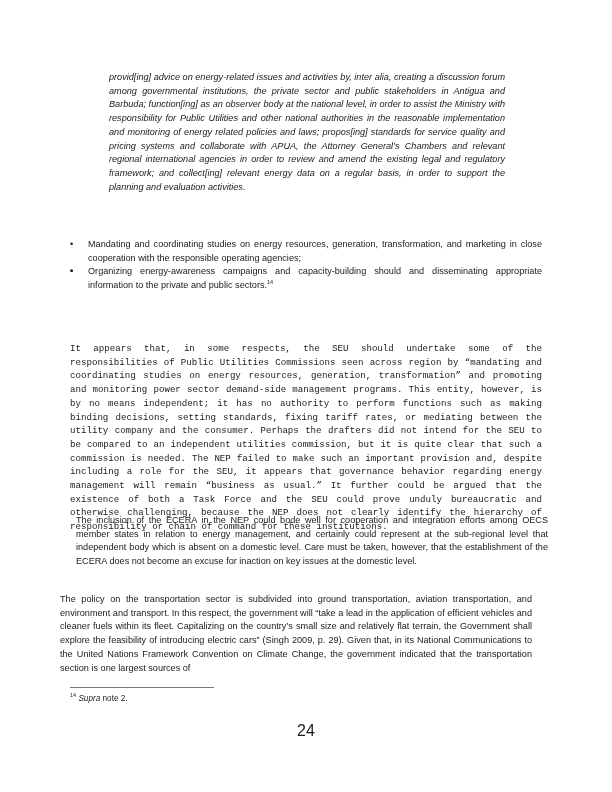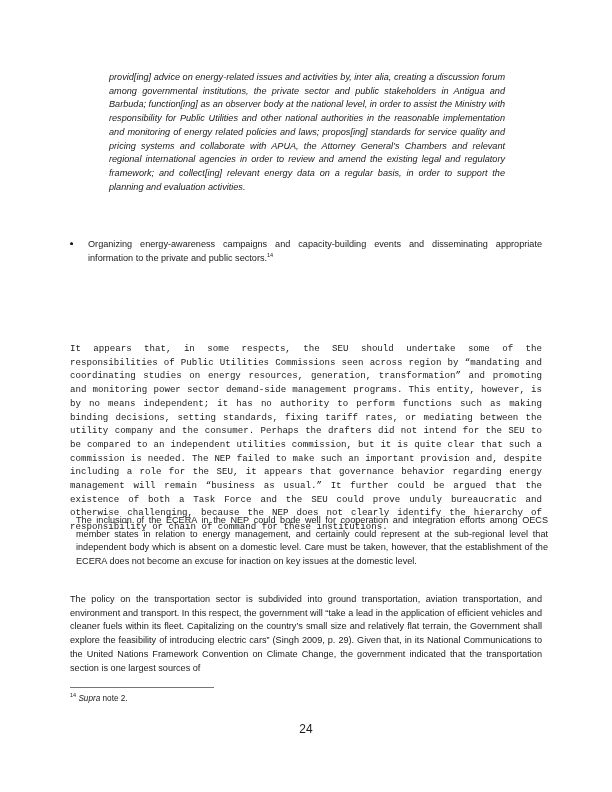--- a/index.html
+++ b/index.html
@@ -7,45 +7,46 @@
          font-family: "Liberation Sans", sans-serif; color: #1a1a1a; }
   .page { position: absolute; left: 0; top: 0; width: 540px; height: 792px; }
   .text { font-size: 9.15px; line-height: 13.7px; text-align: justify; }
   .quote { position: absolute; left: 109px; top: 71px; width: 396px; font-style: italic; }
   .p-intro { position: absolute; left: 70px; top: 210px; width: 472px; }
   .bullets { position: absolute; left: 70px; top: 238px; width: 472px; margin: 0; padding: 0; list-style: none; }
   .bullets li { position: relative; padding-left: 18px; margin-bottom: 0; }
   .bullet-mark { position: absolute; left: 0; top: 0; }
   .p1 { position: absolute; left: 70px; top: 342px; width: 472px; font-family: Liberation Mono, monospace; }
   .p2 { position: absolute; left: 76px; top: 514px; width: 472px; }
-  .p3 { position: absolute; left: 70px; top: 593px; width: 472px; }
+  .p3 { position: absolute; left: 60px; top: 593px; width: 472px; }
   sup { font-size: 5.5px; vertical-align: 4px; line-height: 0; }
   .fn-rule { position: absolute; left: 70px; top: 687px; width: 144px; height: 0; border-top: 0.8px solid #777; }
   .footnote { position: absolute; left: 70px; top: 693px; font-size: 8.2px; line-height: 11px; }
   .footnote em { font-style: italic; text-align: center; }
-  .page-num { position: absolute; left: 0; width: 612px; top: 722px; text-align: center; font-size: 12px; }
+  .page-num { position: absolute; left: 0; width: 612px; top: 722px; text-align: center; font-size: 16px; }
 </style>
 </head>
 <body>
 
 <div class="page">
 
   <div class="text quote">provid[ing] advice on energy-related issues and activities by, inter alia, creating a discussion forum among governmental institutions, the private sector and public stakeholders in Antigua and Barbuda; function[ing] as an observer body at the national level, in order to assist the Ministry with responsibility for Public Utilities and other national authorities in the reasonable implementation and monitoring of energy related policies and laws; propos[ing] standards for service quality and pricing systems and collaborate with APUA, the Attorney General’s Chambers and relevant regional international agencies in order to review and amend the existing legal and regulatory framework; and collect[ing] relevant energy data on a regular basis, in order to support the planning and evaluation activities.</div>
 
 
   <ul class="text bullets">
     <li>
       <span class="bullet-mark">•</span>
+      <span>Mandating and coordinating studies on energy resources, generation, transformation, and marketing in close cooperation with the responsible operating agencies;</span>
     </li>
     <li>
       <span class="bullet-mark">•</span>
     </li>
     <li>
       <span class="bullet-mark">•</span>
-      <span>Organizing energy-awareness campaigns and capacity-building events and disseminating appropriate information to the private and public sectors.</span><sup>14</sup>
+      <span>Organizing energy-awareness campaigns and capacity-building should and disseminating appropriate information to the private and public sectors.</span><sup>14</sup>
     </li>
   </ul>
 
   <div class="text p1">It appears that, in some respects, the SEU should undertake some of the responsibilities of Public Utilities Commissions seen across region by “mandating and coordinating studies on energy resources, generation, transformation” and promoting and monitoring power sector demand-side management programs. This entity, however, is by no means independent; it has no authority to perform functions such as making binding decisions, setting standards, fixing tariff rates, or mediating between the utility company and the consumer. Perhaps the drafters did not intend for the SEU to be compared to an independent utilities commission, but it is quite clear that such a commission is needed. The NEP failed to make such an important provision and, despite including a role for the SEU, it appears that governance behavior regarding energy management will remain “business as usual.” It further could be argued that the existence of both a Task Force and the SEU could prove unduly bureaucratic and otherwise challenging, because the NEP does not clearly identify the hierarchy of responsibility or chain of command for these institutions.</div>
 
   <div class="text p2">The inclusion of the ECERA in the NEP could bode well for cooperation and integration efforts among OECS member states in relation to energy management, and certainly could represent at the sub-regional level that independent body which is absent on a domestic level. Care must be taken, however, that the establishment of the ECERA does not become an excuse for inaction on key issues at the domestic level.</div>
 
   <div class="text p3">The policy on the transportation sector is subdivided into ground transportation, aviation transportation, and environment and transport. In this respect, the government will “take a lead in the application of efficient vehicles and cleaner fuels within its fleet. Capitalizing on the country’s small size and relatively flat terrain, the Government shall explore the feasibility of introducing electric cars” (Singh 2009, p. 29). Given that, in its National Communications to the United Nations Framework Convention on Climate Change, the government indicated that the transportation section is one largest sources of</div>
 
   <div class="fn-rule"></div>

